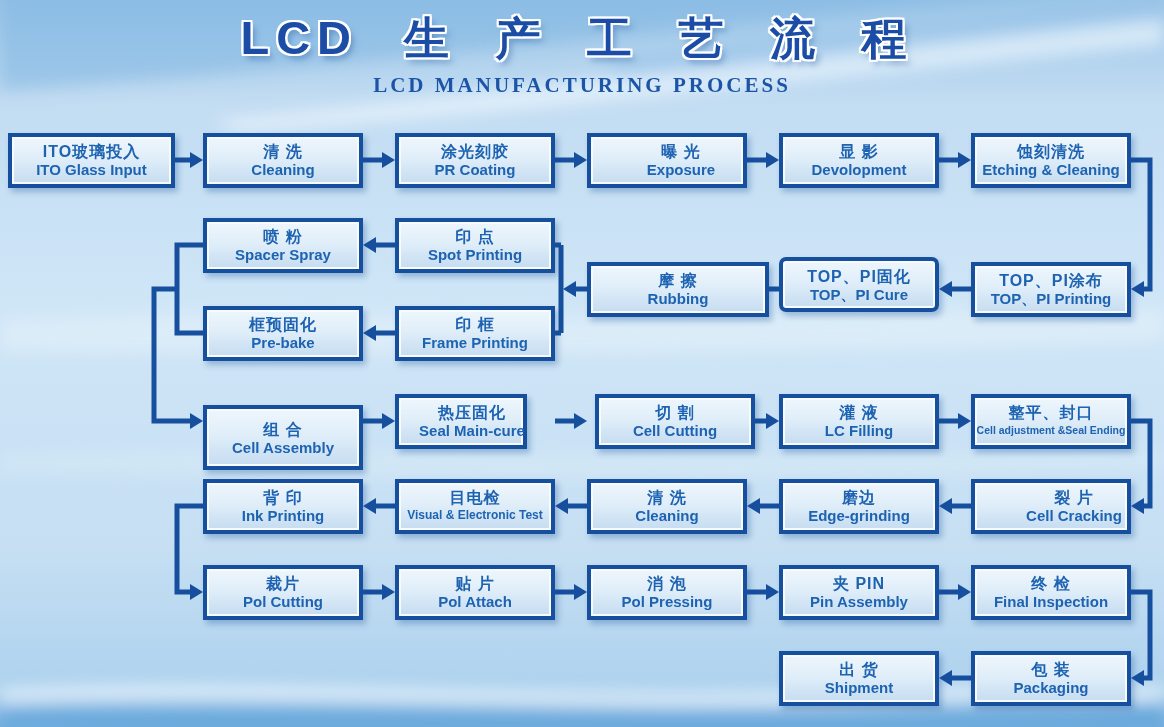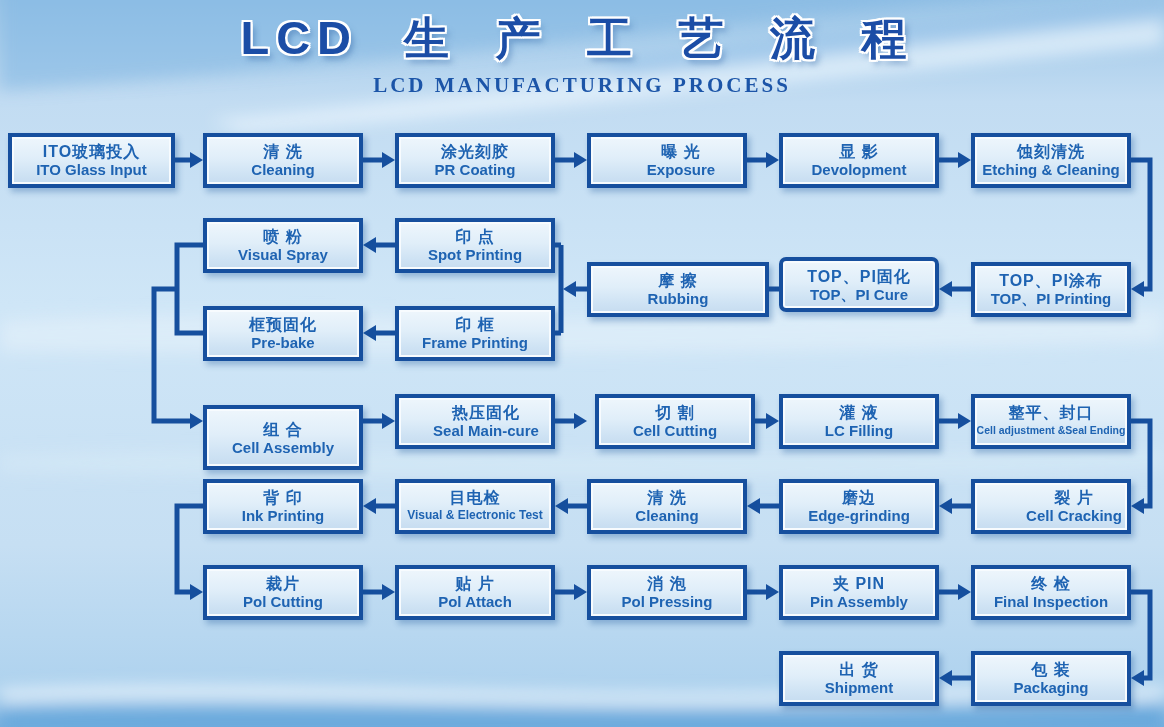--- a/index.html
+++ b/index.html
@@ -119,35 +119,35 @@
       <div class="node" style="left: 587px; top: 261.5px; width: 182px; height: 55px;">
       <div class="zh">摩 擦</div>
       <div class="en">Rubbing</div>
     </div>
       <div class="node" style="left: 395px; top: 217.5px; width: 160px; height: 55px;">
       <div class="zh">印 点</div>
       <div class="en">Spot Printing</div>
     </div>
       <div class="node" style="left: 203px; top: 217.5px; width: 160px; height: 55px;">
       <div class="zh">喷 粉</div>
-      <div class="en">Visual Spray</div>
+      <div class="en">Spacer Spray</div>
     </div>
       <div class="node" style="left: 395px; top: 305.5px; width: 160px; height: 55px;">
       <div class="zh">印 框</div>
       <div class="en">Frame Printing</div>
     </div>
       <div class="node" style="left: 203px; top: 305.5px; width: 160px; height: 55px;">
       <div class="zh">框预固化</div>
       <div class="en">Pre-bake</div>
     </div>
       <div class="node" style="left: 203px; top: 405px; width: 160px; height: 65px;">
       <div class="zh">组 合</div>
       <div class="en">Cell Assembly</div>
     </div>
-      <div class="node" style="left: 395px; top: 393.5px; width: 160px; height: 55px; padding-left: 22px;">
+      <div class="node" style="left: 395px; top: 393.5px; width: 132px; height: 55px; padding-left: 22px;">
       <div class="zh">热压固化</div>
       <div class="en">Seal Main-cure</div>
     </div>
       <div class="node" style="left: 587px; top: 393.5px; width: 160px; height: 55px; margin-left: 8px;">
       <div class="zh">切 割</div>
       <div class="en">Cell Cutting</div>
     </div>
       <div class="node" style="left: 779px; top: 393.5px; width: 160px; height: 55px;">
       <div class="zh">灌 液</div>
       <div class="en">LC Filling</div>

